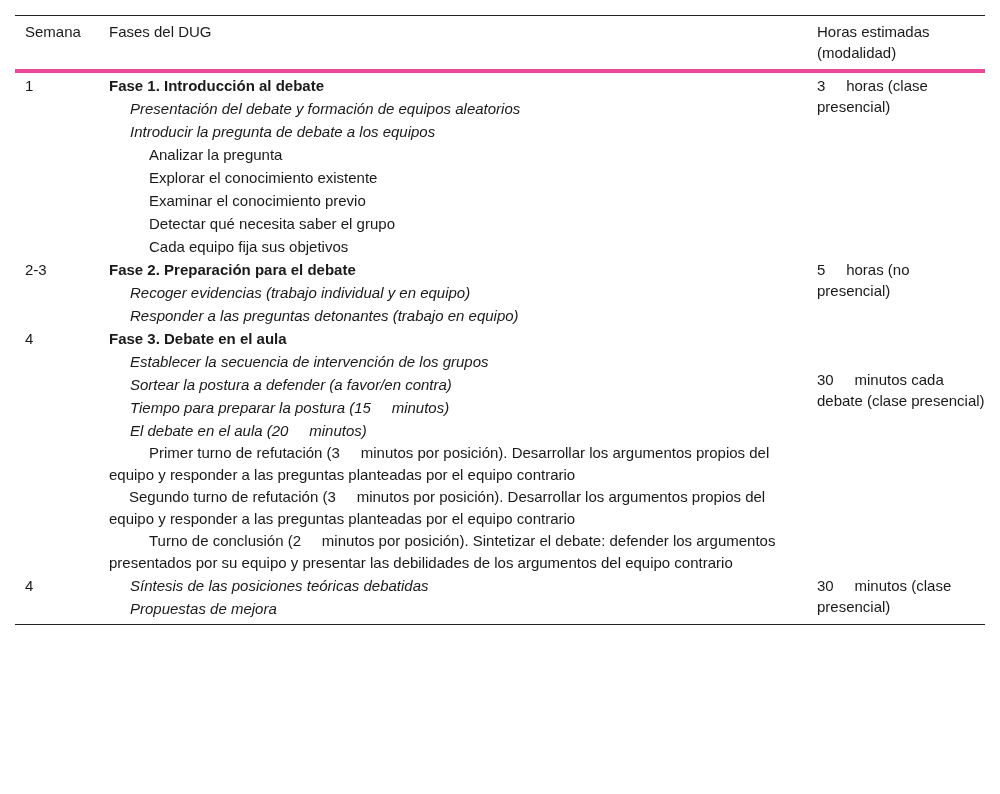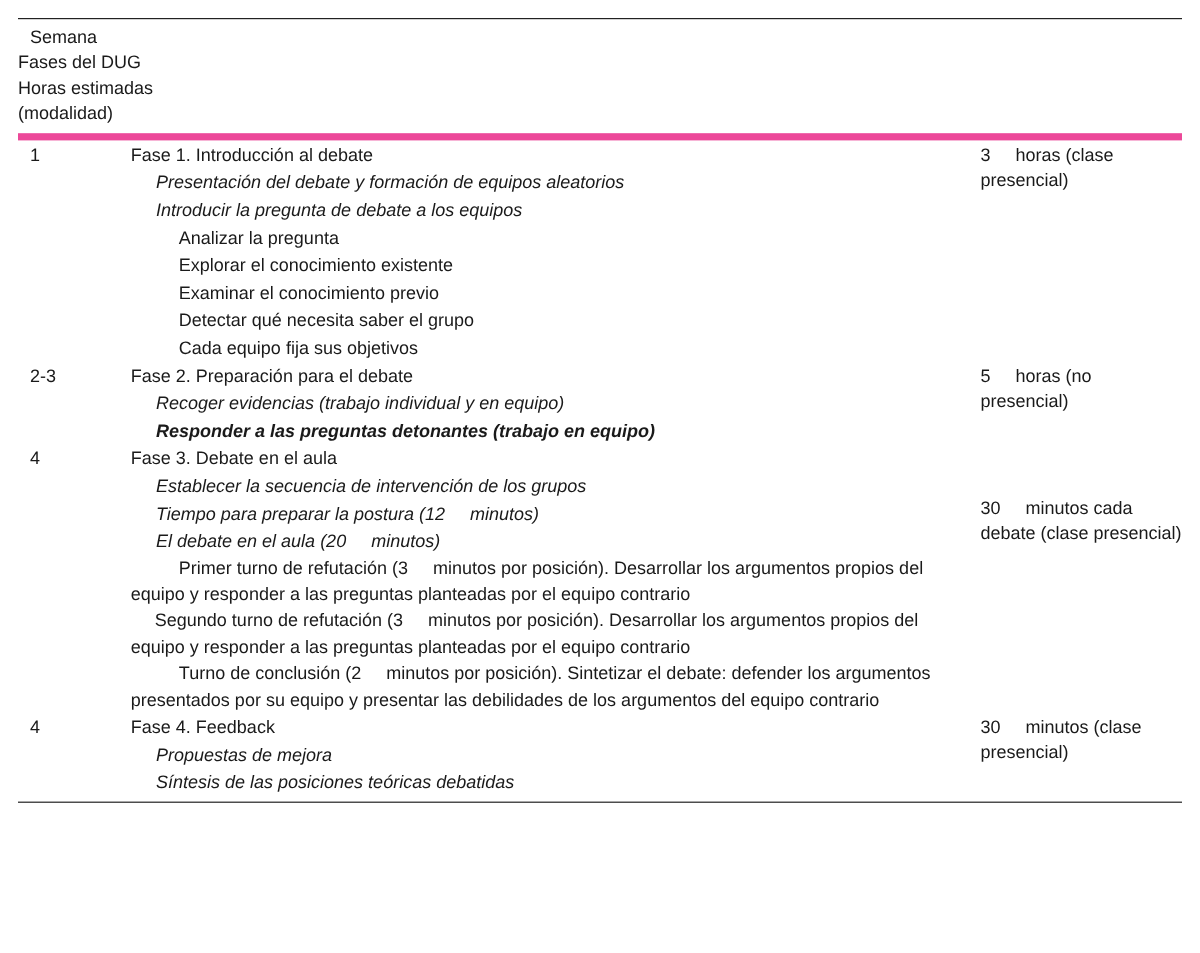--- a/index.html
+++ b/index.html
@@ -5,30 +5,30 @@
   html, body { margin: 0; padding: 0; background: #ffffff; }
   body {
     width: 1000px; height: 794px; position: relative; overflow: hidden;
     font-family: "Liberation Sans", sans-serif; font-size: 15px; color: #1a1a1a;
   }
   .table {
     position: absolute; left: 15px; top: 15px; width: 970px;
     border-top: 1px solid #222; border-bottom: 1px solid #222;
   }
   .thead {
-    display: flex; border-bottom: 6px solid #ec4899;
-    padding-top: 5px; padding-bottom: 6px; flex-direction: column;
+    display: flex; border-bottom: 4px solid #ec4899;
+    padding-top: 5px; padding-bottom: 6px;
   }
   .row { display: flex; }
   .c1 { width: 84px; padding-left: 10px; box-sizing: content-box; flex: none; }
   .c2 { width: 708px; flex: none; }
   .c3 { flex: 1; padding-left: 0; }
   .line { line-height: 23px; height: auto; }
   .hcell { line-height: 21px; }
-  .phase-title { font-weight: normal; line-height: 23px; }
+  .phase-title { font-weight: bold; line-height: 23px; }
   .sub { font-style: italic; padding-left: 21px; line-height: 23px; }
   .subsub { padding-left: 40px; line-height: 23px; }
   .para { line-height: 22px; text-indent: 40px; padding-right: 10px; }
   .para.ind2 { text-indent: 20px; }
   .hours { line-height: 21px; padding-top: 1px; width: 150px; }
   .body-wrap { padding-top: 1px; padding-bottom: 4px; }
 </style>
 </head>
 <body>
 
@@ -52,40 +52,40 @@
           <div class="subsub">Detectar qué necesita saber el grupo</div>
           <div class="subsub">Cada equipo fija sus objetivos</div>
         </div>
         <div class="c3 hours" style="white-space: pre-wrap;">3     horas (clase presencial)</div>
       </div>
       <div class="row">
         <div class="c1 line">2-3</div>
         <div class="c2">
           <div class="phase-title">Fase 2. Preparación para el debate</div>
           <div class="sub" style="white-space: pre-wrap;">Recoger evidencias (trabajo individual y en equipo)</div>
-          <div class="sub" style="white-space: pre-wrap; font-weight: bold;">Responder a las preguntas detonantes (trabajo en equipo)</div>
+          <div class="sub" style="white-space: pre-wrap;">Responder a las preguntas detonantes (trabajo en equipo)</div>
         </div>
         <div class="c3 hours" style="white-space: pre-wrap;">5     horas (no presencial)</div>
       </div>
       <div class="row">
         <div class="c1 line">4</div>
         <div class="c2">
           <div class="phase-title">Fase 3. Debate en el aula</div>
           <div class="sub" style="white-space: pre-wrap;">Establecer la secuencia de intervención de los grupos</div>
-          <div class="sub" style="white-space: pre-wrap;">Tiempo para preparar la postura (12     minutos)</div>
+          <div class="sub" style="white-space: pre-wrap;">Sortear la postura a defender (a favor/en contra)</div>
+          <div class="sub" style="white-space: pre-wrap;">Tiempo para preparar la postura (15     minutos)</div>
           <div class="sub" style="white-space: pre-wrap;">El debate en el aula (20     minutos)</div>
           <div class="para" style="white-space: pre-wrap;">Primer turno de refutación (3     minutos por posición). Desarrollar los argumentos propios del equipo y responder a las preguntas planteadas por el equipo contrario</div>
           <div class="para ind2" style="white-space: pre-wrap;">Segundo turno de refutación (3     minutos por posición). Desarrollar los argumentos propios del equipo y responder a las preguntas planteadas por el equipo contrario</div>
           <div class="para" style="white-space: pre-wrap;">Turno de conclusión (2     minutos por posición). Sintetizar el debate: defender los argumentos presentados por su equipo y presentar las debilidades de los argumentos del equipo contrario</div>
         </div>
         <div class="c3 hours" style="white-space: pre-wrap; margin-top: 41px;">30     minutos cada debate (clase presencial)</div>
       </div>
       <div class="row">
         <div class="c1 line">4</div>
         <div class="c2">
-          <div class="phase-title">Fase 4. Feedback</div>
+          <div class="sub" style="white-space: pre-wrap;">Síntesis de las posiciones teóricas debatidas</div>
           <div class="sub" style="white-space: pre-wrap;">Propuestas de mejora</div>
-          <div class="sub" style="white-space: pre-wrap;">Síntesis de las posiciones teóricas debatidas</div>
         </div>
         <div class="c3 hours" style="white-space: pre-wrap;">30     minutos (clase presencial)</div>
       </div>
     </div>
 </div>
 
 </body></html>

